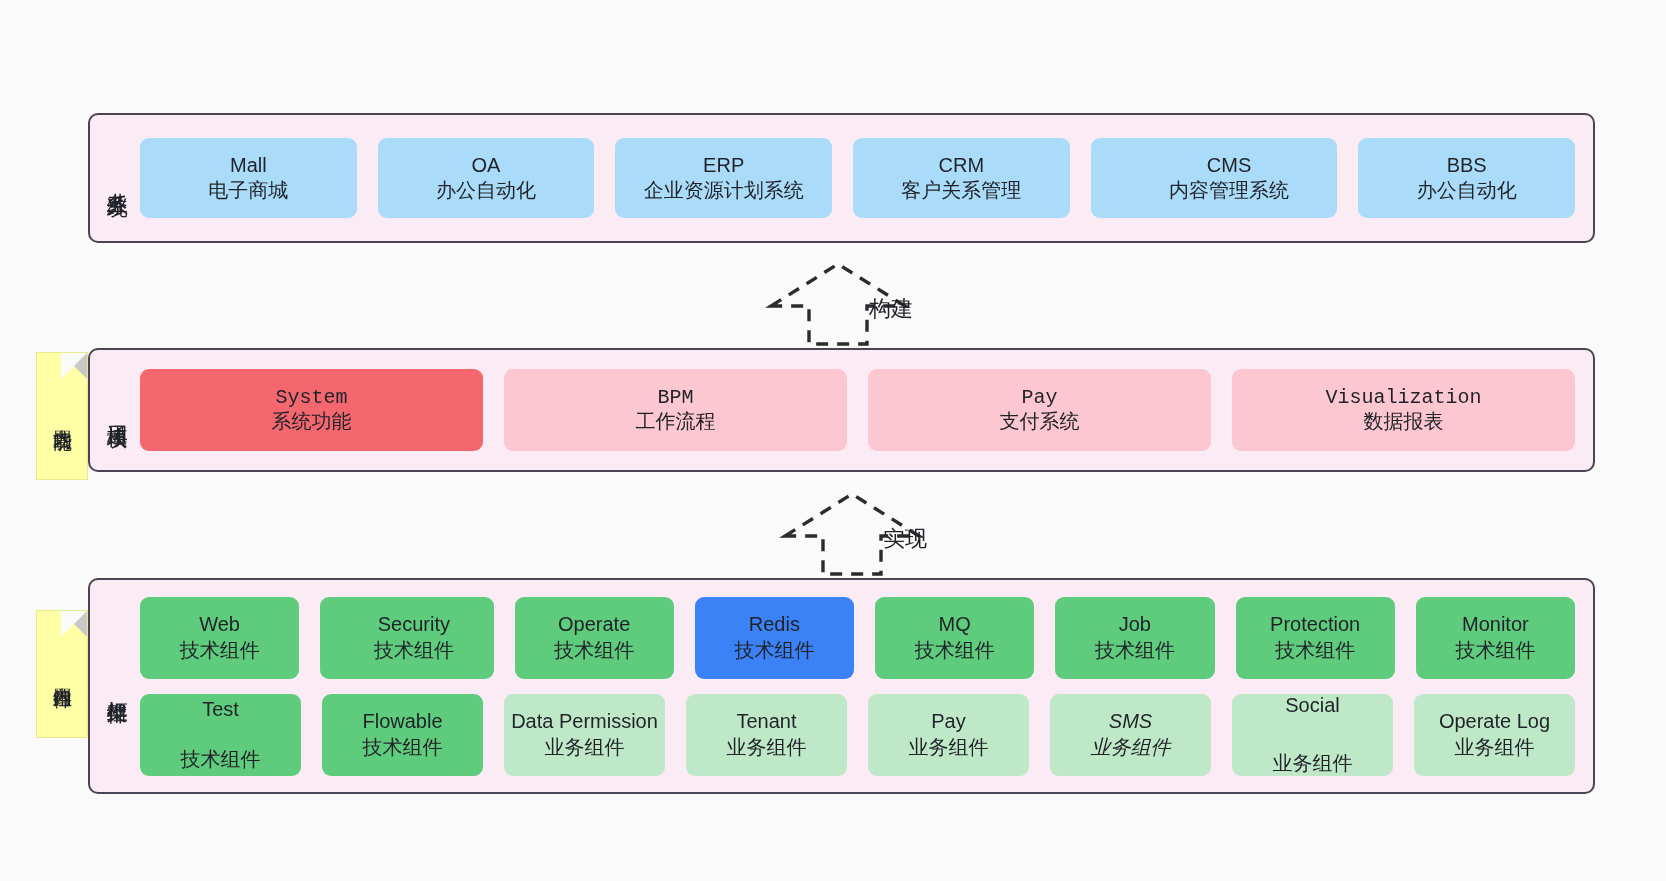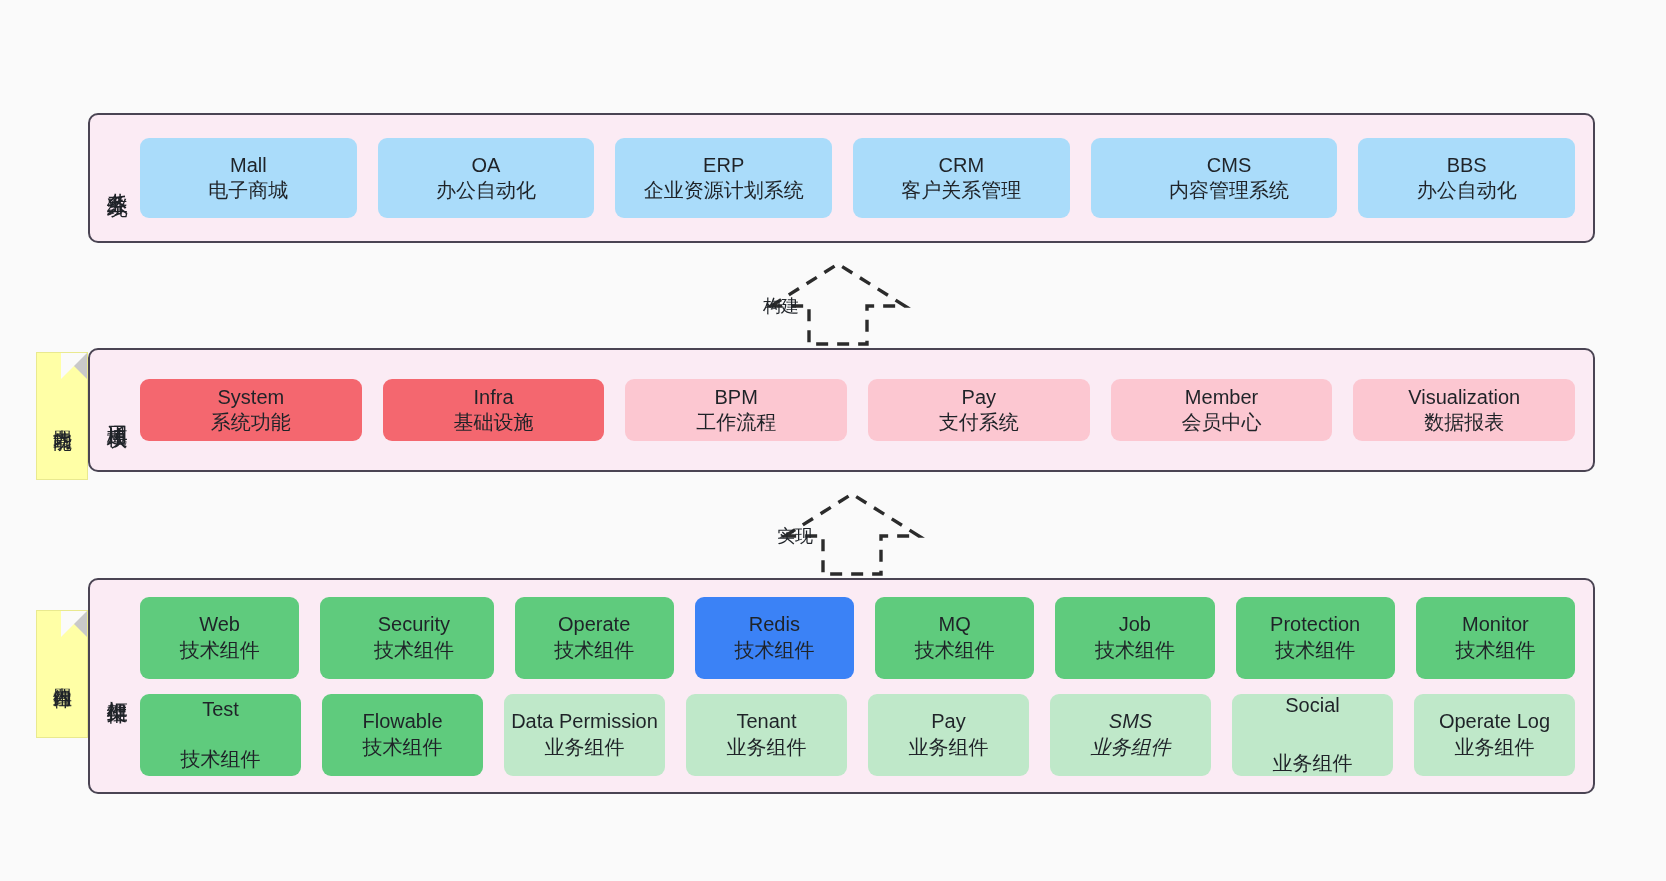--- a/index.html
+++ b/index.html
@@ -70,21 +70,21 @@
   }
   .cell .ln { display: block; white-space: nowrap; }
   .cell.wrap .ln { white-space: normal; }
 
   
   #layer-business { left: 88px; top: 113px; width: 1507px; height: 130px; }
   #layer-business .row { height: 80px; }
 
   
   #layer-modules { left: 88px; top: 348px; width: 1507px; height: 124px; }
-  #layer-modules .row { height: 62px; }
+  #layer-modules .row { height: 82px; font-family: Liberation Mono, monospace; }
 
   
   #layer-framework { left: 88px; top: 578px; width: 1507px; height: 216px; }
   #layer-framework .row { height: 82px; }
   #layer-framework .layer-body { gap: 15px; padding: 0 18px 0 6px; }
 
   
   .sticky {
     position: absolute;
     background: #ffffa6;
@@ -121,22 +121,22 @@
   .arrow {
     position: absolute;
     width: 150px;
     height: 90px;
   }
   .arrow svg { display: block; width: 100%; height: 100%; }
   .arrow .alabel {
     position: absolute;
     left: 0; right: 0;
     top: 36px;
-    text-align: left;
-    font-size: 18px;
+    text-align: right;
+    font-size: 22px;
     color: #1f2328;
     user-select: none;
   }
   #arrow-build  { left: 763px; top: 258px; }
   #arrow-impl   { left: 777px; top: 488px; }
 </style>
 </head>
 <body>
 
 <div id="canvas">
@@ -186,35 +186,27 @@
     <span class="fold2"></span>
   </div>
   <div class="layer" id="layer-modules">
     <div class="layer-title">通用模块</div>
     <div class="layer-body">
       <div class="row" id="row-m-0">
           <div class="cell" style="background: rgb(244, 103, 111);">
             <span class="ln">System</span>
             <span class="ln">系统功能</span>
           </div>
-          <div class="cell" style="background: rgb(244, 103, 111);">
-            <span class="ln">Infra</span>
-            <span class="ln">基础设施</span>
-          </div>
           <div class="cell" style="background: rgb(252, 199, 209);">
             <span class="ln">BPM</span>
             <span class="ln">工作流程</span>
           </div>
           <div class="cell" style="background: rgb(252, 199, 209);">
             <span class="ln">Pay</span>
             <span class="ln">支付系统</span>
-          </div>
-          <div class="cell" style="background: rgb(252, 199, 209);">
-            <span class="ln">Member</span>
-            <span class="ln">会员中心</span>
           </div>
           <div class="cell" style="background: rgb(252, 199, 209);">
             <span class="ln">Visualization</span>
             <span class="ln">数据报表</span>
           </div>
         </div>
     </div>
   </div>
 
   <div class="arrow" id="arrow-impl">

